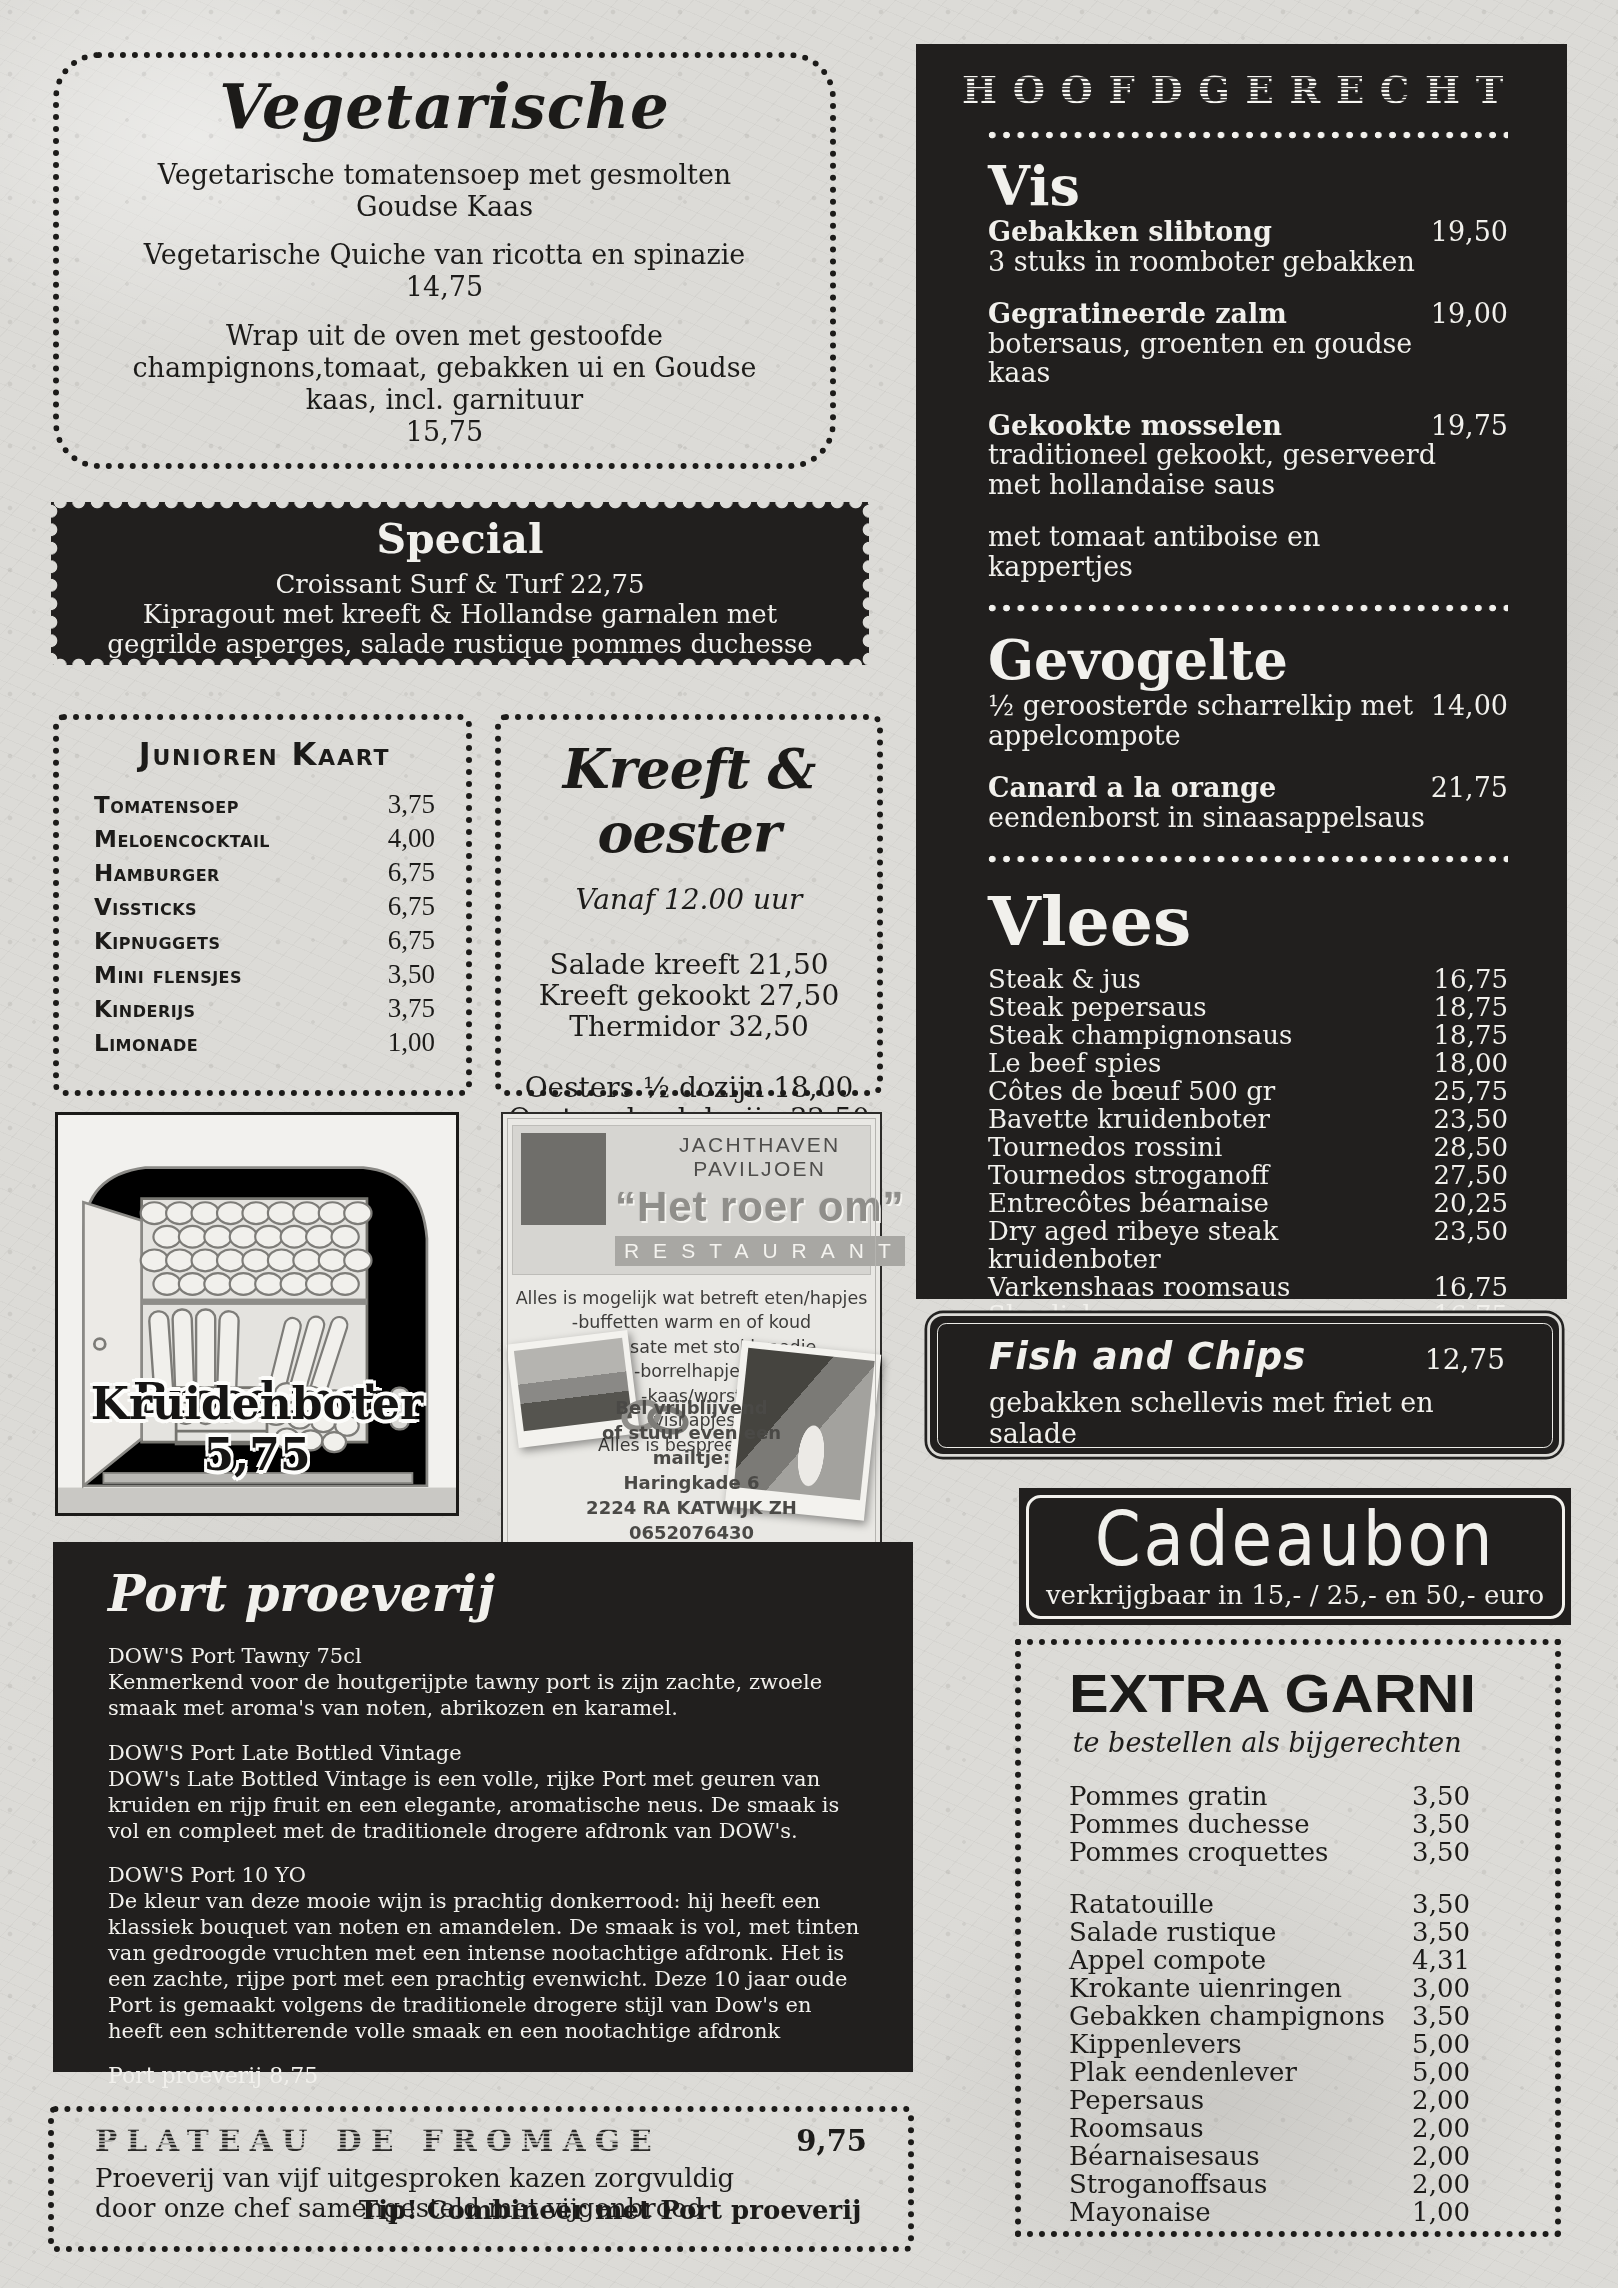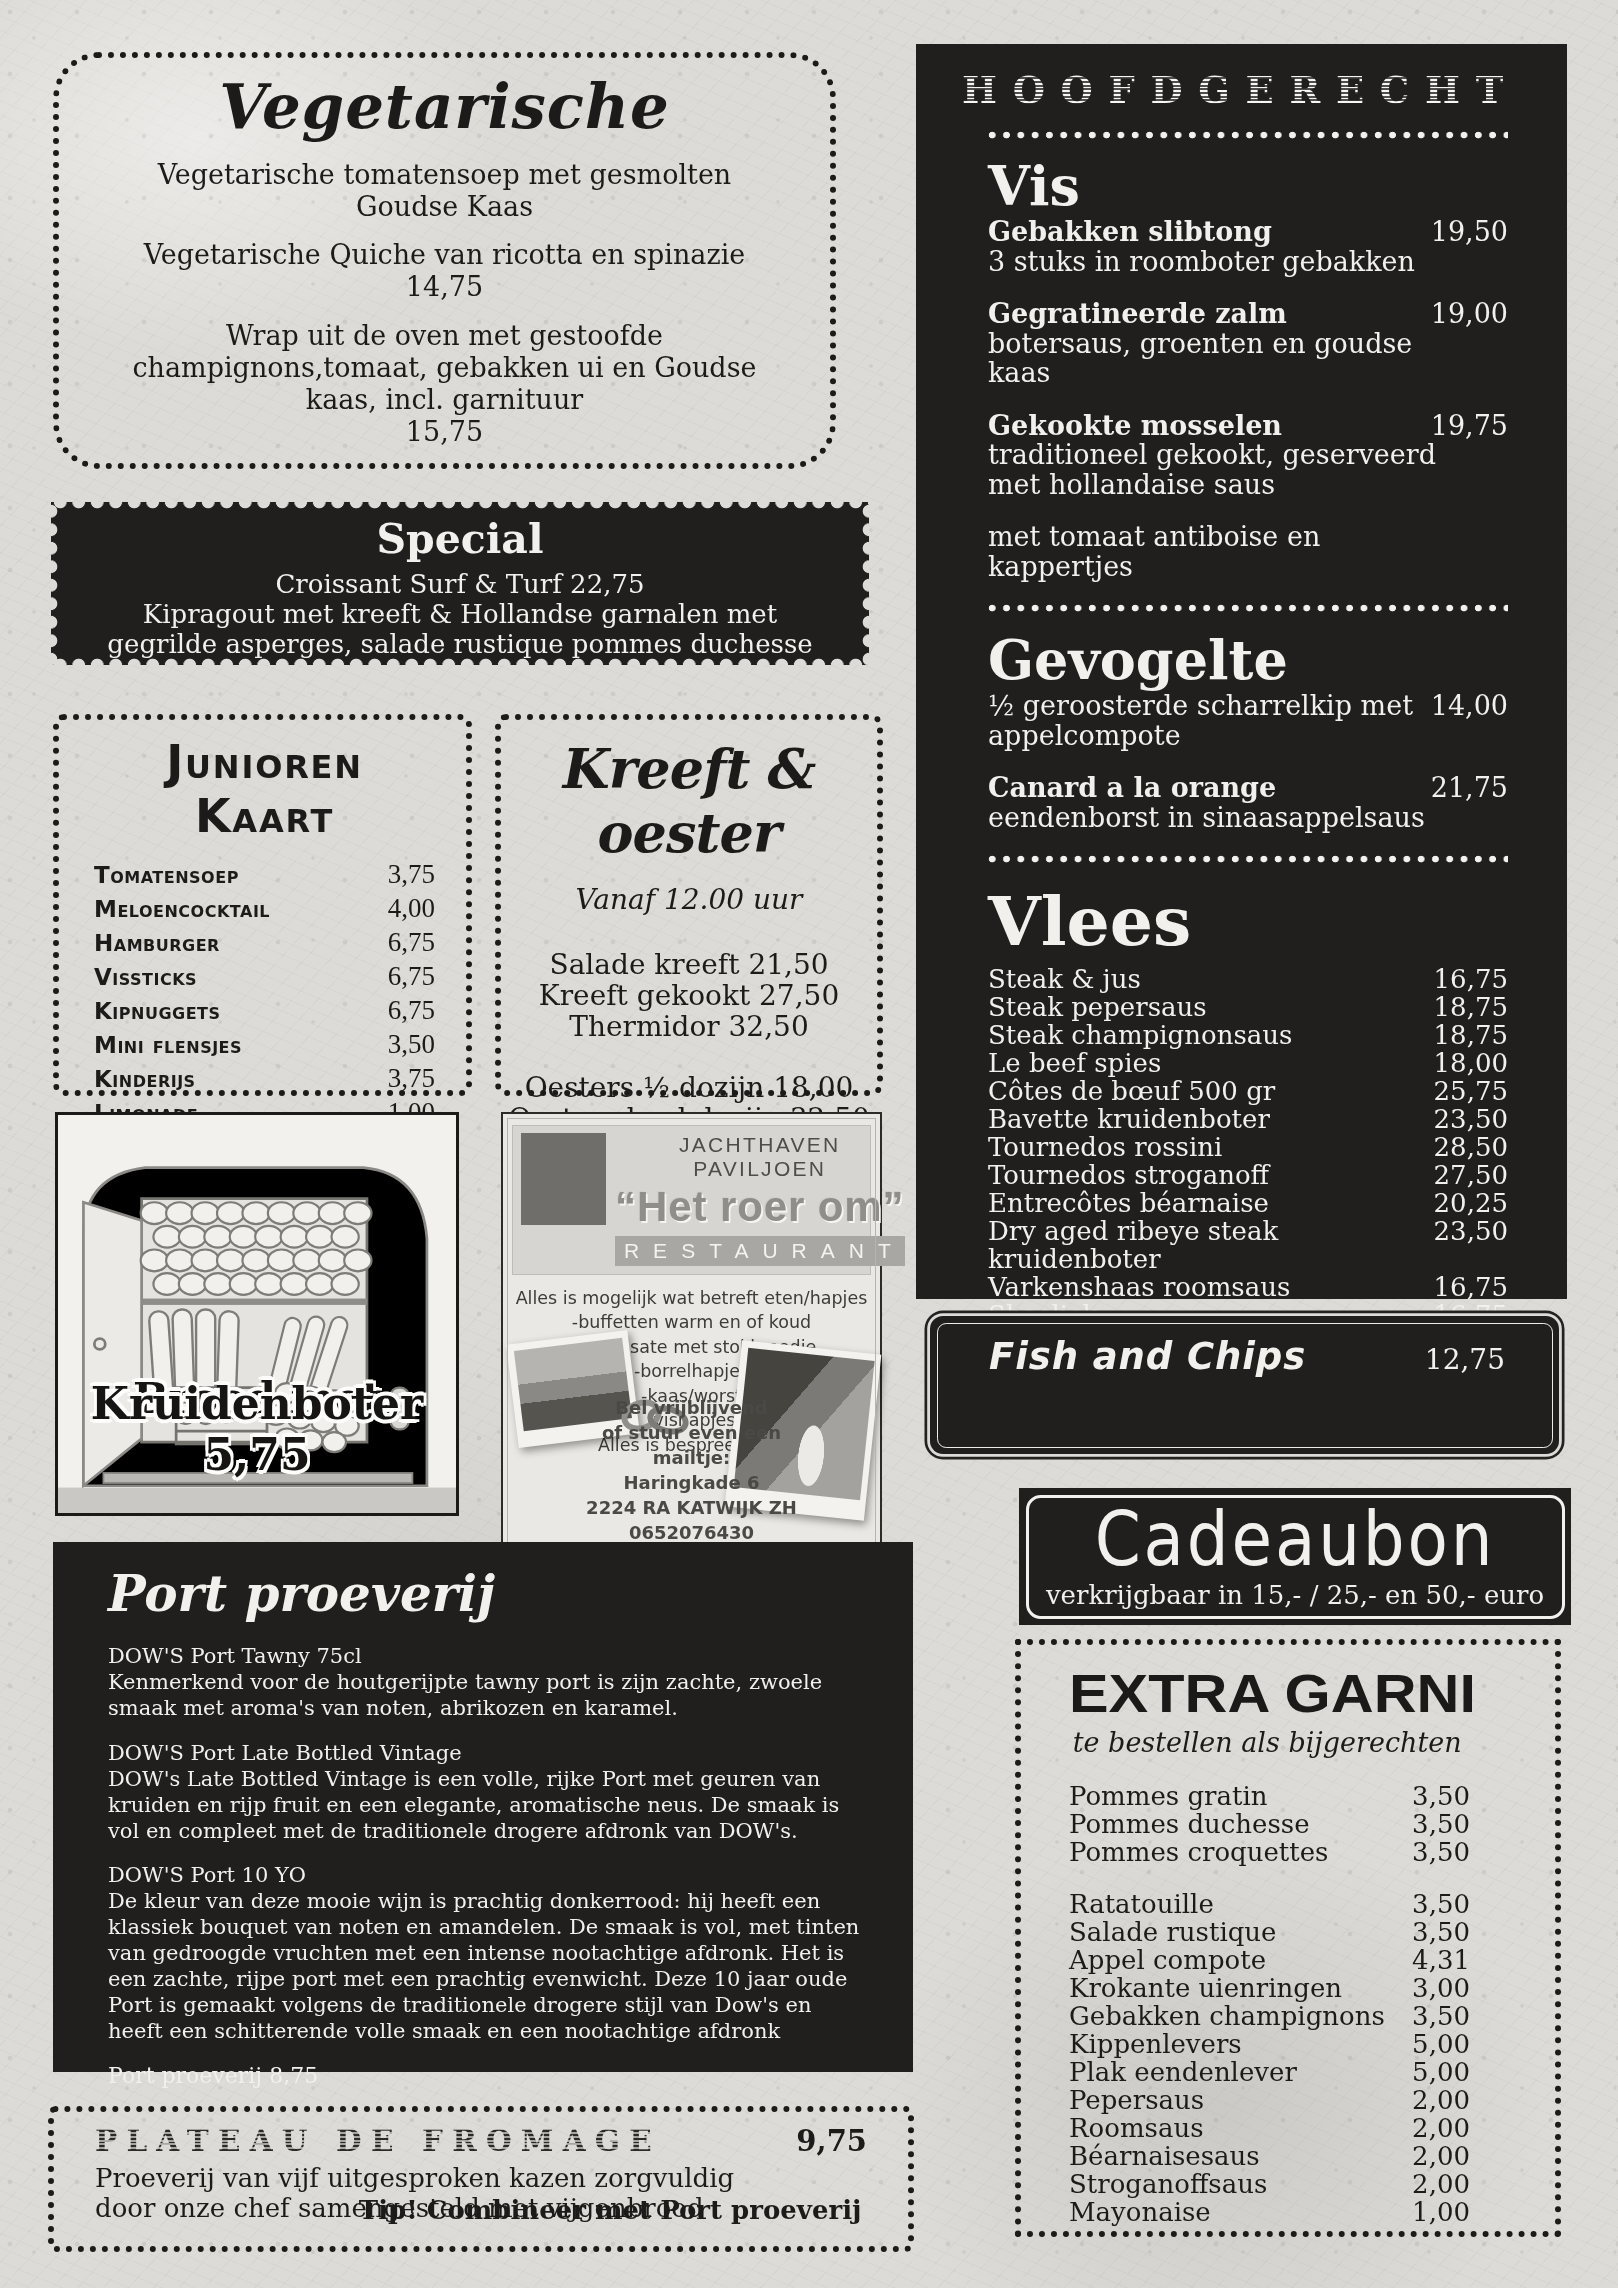--- a/index.html
+++ b/index.html
@@ -60,21 +60,21 @@
     background-image:radial-gradient(circle at 0px 9.2px,#dcdbd7 6px,transparent 6.7px);
     background-size:13px 18.5px; background-repeat:repeat-y; }
   .edge-r { top:0; bottom:0; right:0; width:13px;
     background-image:radial-gradient(circle at 13px 9.2px,#dcdbd7 6px,transparent 6.7px);
     background-size:13px 18.5px; background-repeat:repeat-y; }
   .special-title { font-size:41px; font-weight:700; margin-bottom:5.5px; }
   .special-line { font-size:26px; line-height:30px; width:711px; margin:0 auto; }
 
   
   .junior-box { left:53px; top:714px; width:419px; height:382px; border-radius:11px; padding:14.8px 31px 0 35px; }
-  .junior-title { text-align:center; font-size:46px; font-weight:700; font-variant:small-caps; letter-spacing:1.8px; margin-bottom:14.8px; font-family:"DejaVu Sans", sans-serif; }
+  .junior-title { text-align:center; font-size:32px; font-weight:700; font-variant:small-caps; letter-spacing:1.8px; margin-bottom:14.8px; font-family:"DejaVu Sans", sans-serif; }
   .jrow { display:flex; justify-content:space-between; align-items:baseline; line-height:33px; }
   .jname { font-family:"DejaVu Sans", sans-serif; font-variant:small-caps; font-weight:700; font-size:23px; letter-spacing:0.5px; }
   .jprice { font-family:Liberation Serif, serif; font-size:27px; }
 
   
   .kreeft-box { left:495px; top:714px; width:388px; height:382px; border-radius:11px; text-align:center; padding-top:16.6px; }
   .kreeft-title { font-size:54px; font-style:italic; letter-spacing:-0.9px; margin-bottom:18.5px; }
   .kreeft-sub { font-size:28px; font-style:italic; margin-bottom:33px; }
   .kline { font-size:28px; line-height:31px; }
   .kgroup2 { margin-top:29.5px; }
@@ -545,20 +545,21 @@
           <span>14,75</span>
         </div>
       </div>
   </section>
 
   <section class="abs panel fish-box">
     <div class="fish-row">
       <span class="fish-title">Fish and Chips</span>
       <span class="fish-price">12,75</span>
     </div>
+    <div class="fish-desc">gebakken schellevis met friet en salade</div>
   </section>
 
   <section class="abs panel cadeau-box">
     <h2 class="cadeau-title">Cadeaubon</h2>
     <div class="cadeau-sub">verkrijgbaar in 15,- / 25,- en 50,- euro</div>
   </section>
 
   <section class="abs dotbox garni-box">
     <h2 class="garni-title">EXTRA GARNI</h2>
     <div class="garni-sub">te bestellen als bijgerechten</div>

